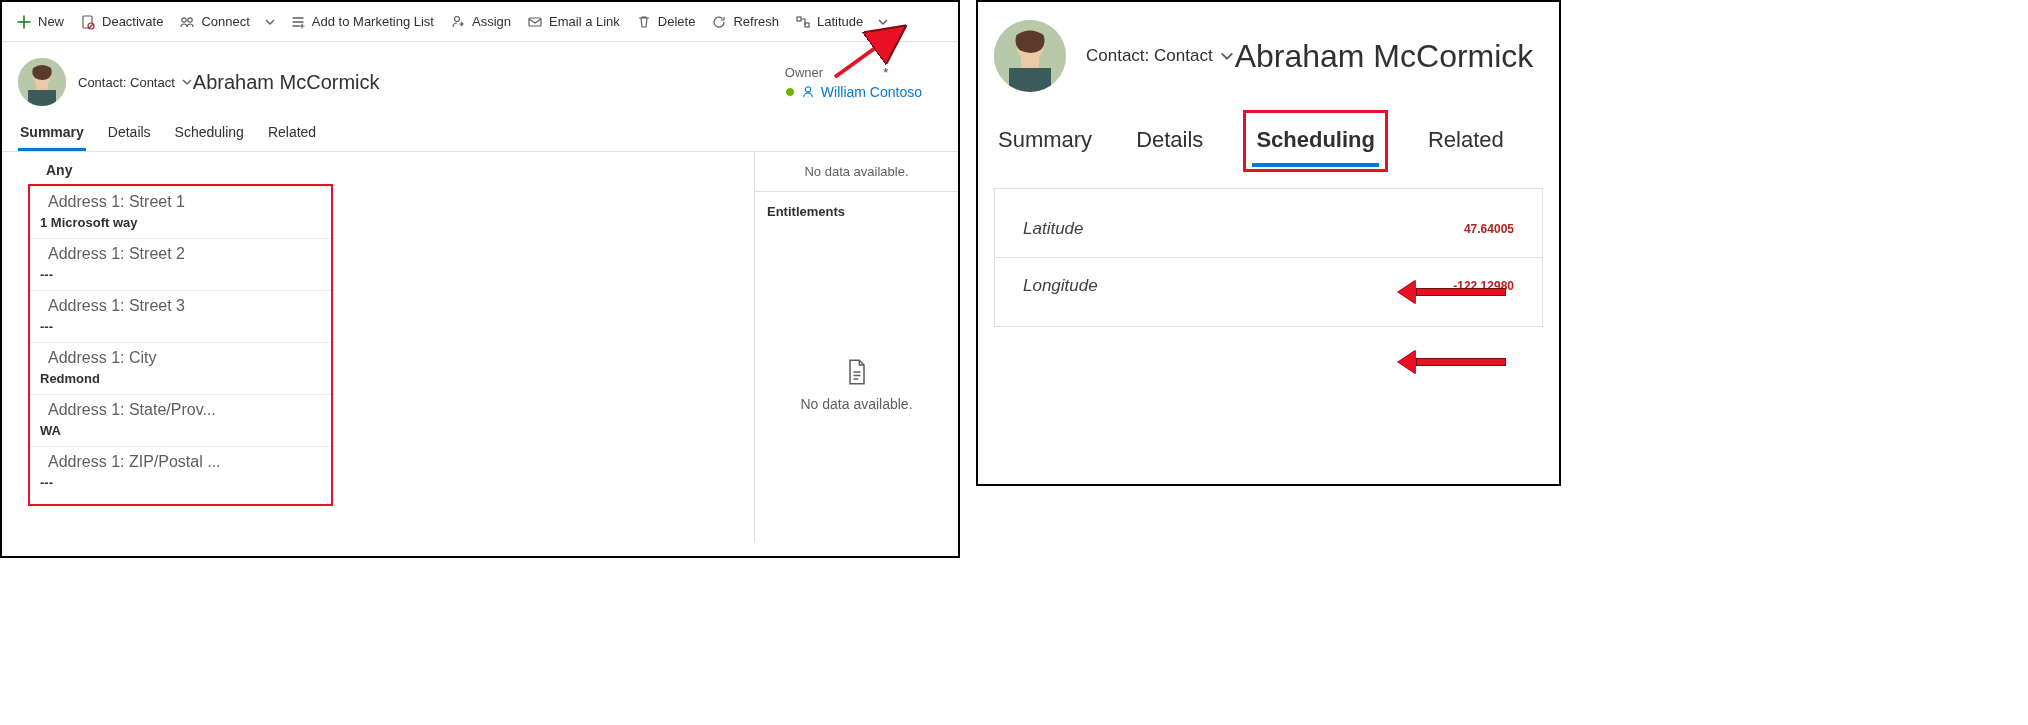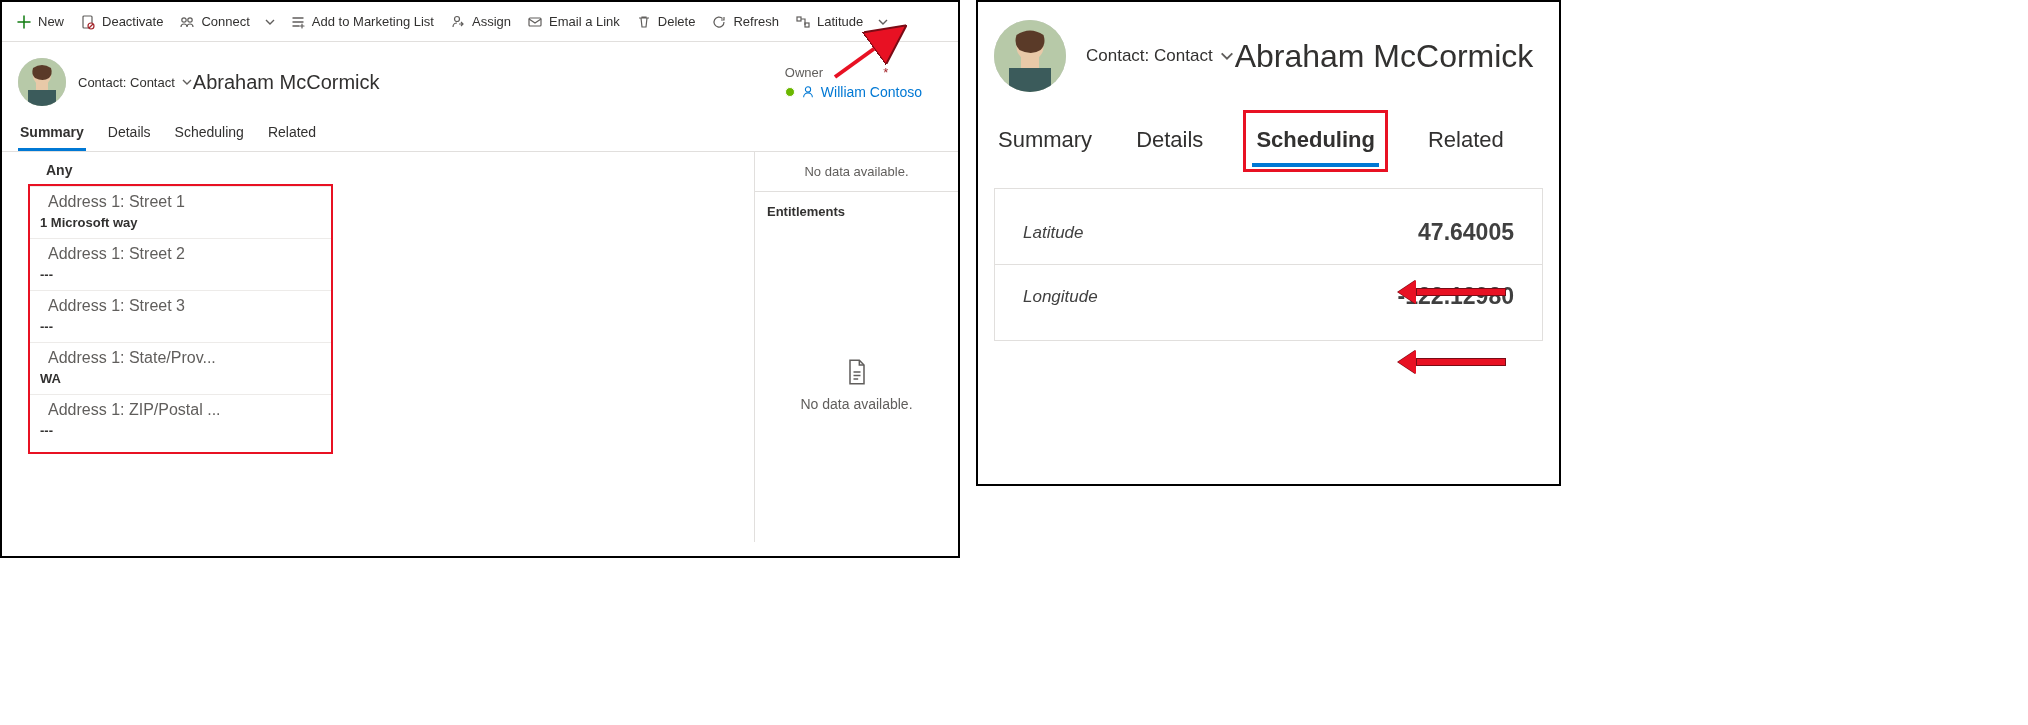--- a/index.html
+++ b/index.html
@@ -192,21 +192,21 @@
   }
   .form-row {
     display:flex;
     align-items:center;
     justify-content:space-between;
     padding: 18px 28px;
     border-bottom: 1px solid #e1dfdd;
   }
   .form-row:last-child { border-bottom:none; }
   .form-label { font-size:17px; color:#404040;font-style:italic; }
-  .form-value { font-size:23px; font-weight:700; color:#404040; }
+  .form-value { font-size:12px; font-weight:700; color:#b91c1c; }
 
   
   .arrow {
     position:absolute;
     pointer-events:none;
   }
   .arrow-shaft {
     height: 8px;
     background:#e81123;
     border:1px solid #7a0b15;
@@ -385,20 +385,24 @@
         </div>
         <div class="field">
           <div class="field-label">Address 1: Street 2</div>
           <div class="field-value">---</div>
         </div>
         <div class="field">
           <div class="field-label">Address 1: Street 3</div>
           <div class="field-value">---</div>
         </div>
         <div class="field">
+          <div class="field-label">Address 1: City</div>
+          <div class="field-value">Redmond</div>
+        </div>
+        <div class="field">
           <div class="field-label">Address 1: State/Prov...</div>
           <div class="field-value">WA</div>
         </div>
         <div class="field">
           <div class="field-label">Address 1: ZIP/Postal ...</div>
           <div class="field-value">---</div>
         </div>
       </div>
     </div>
 

